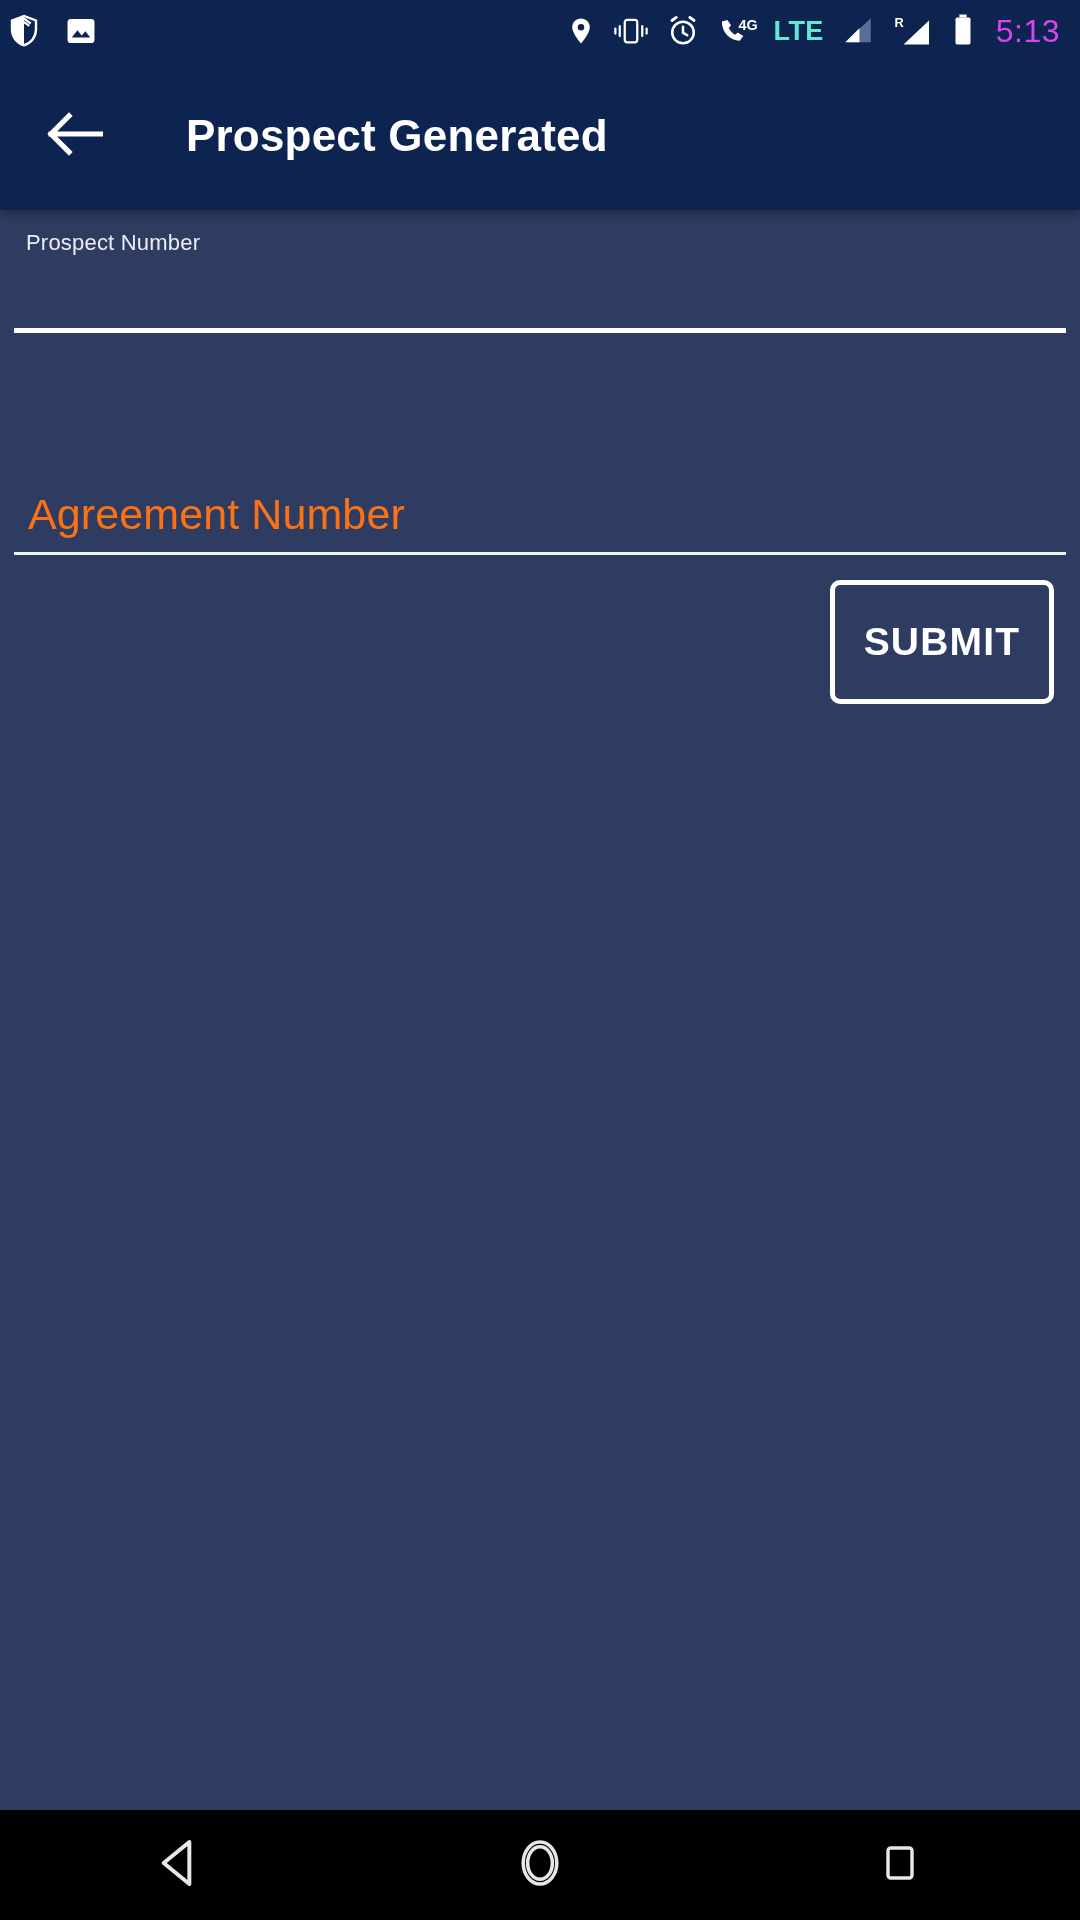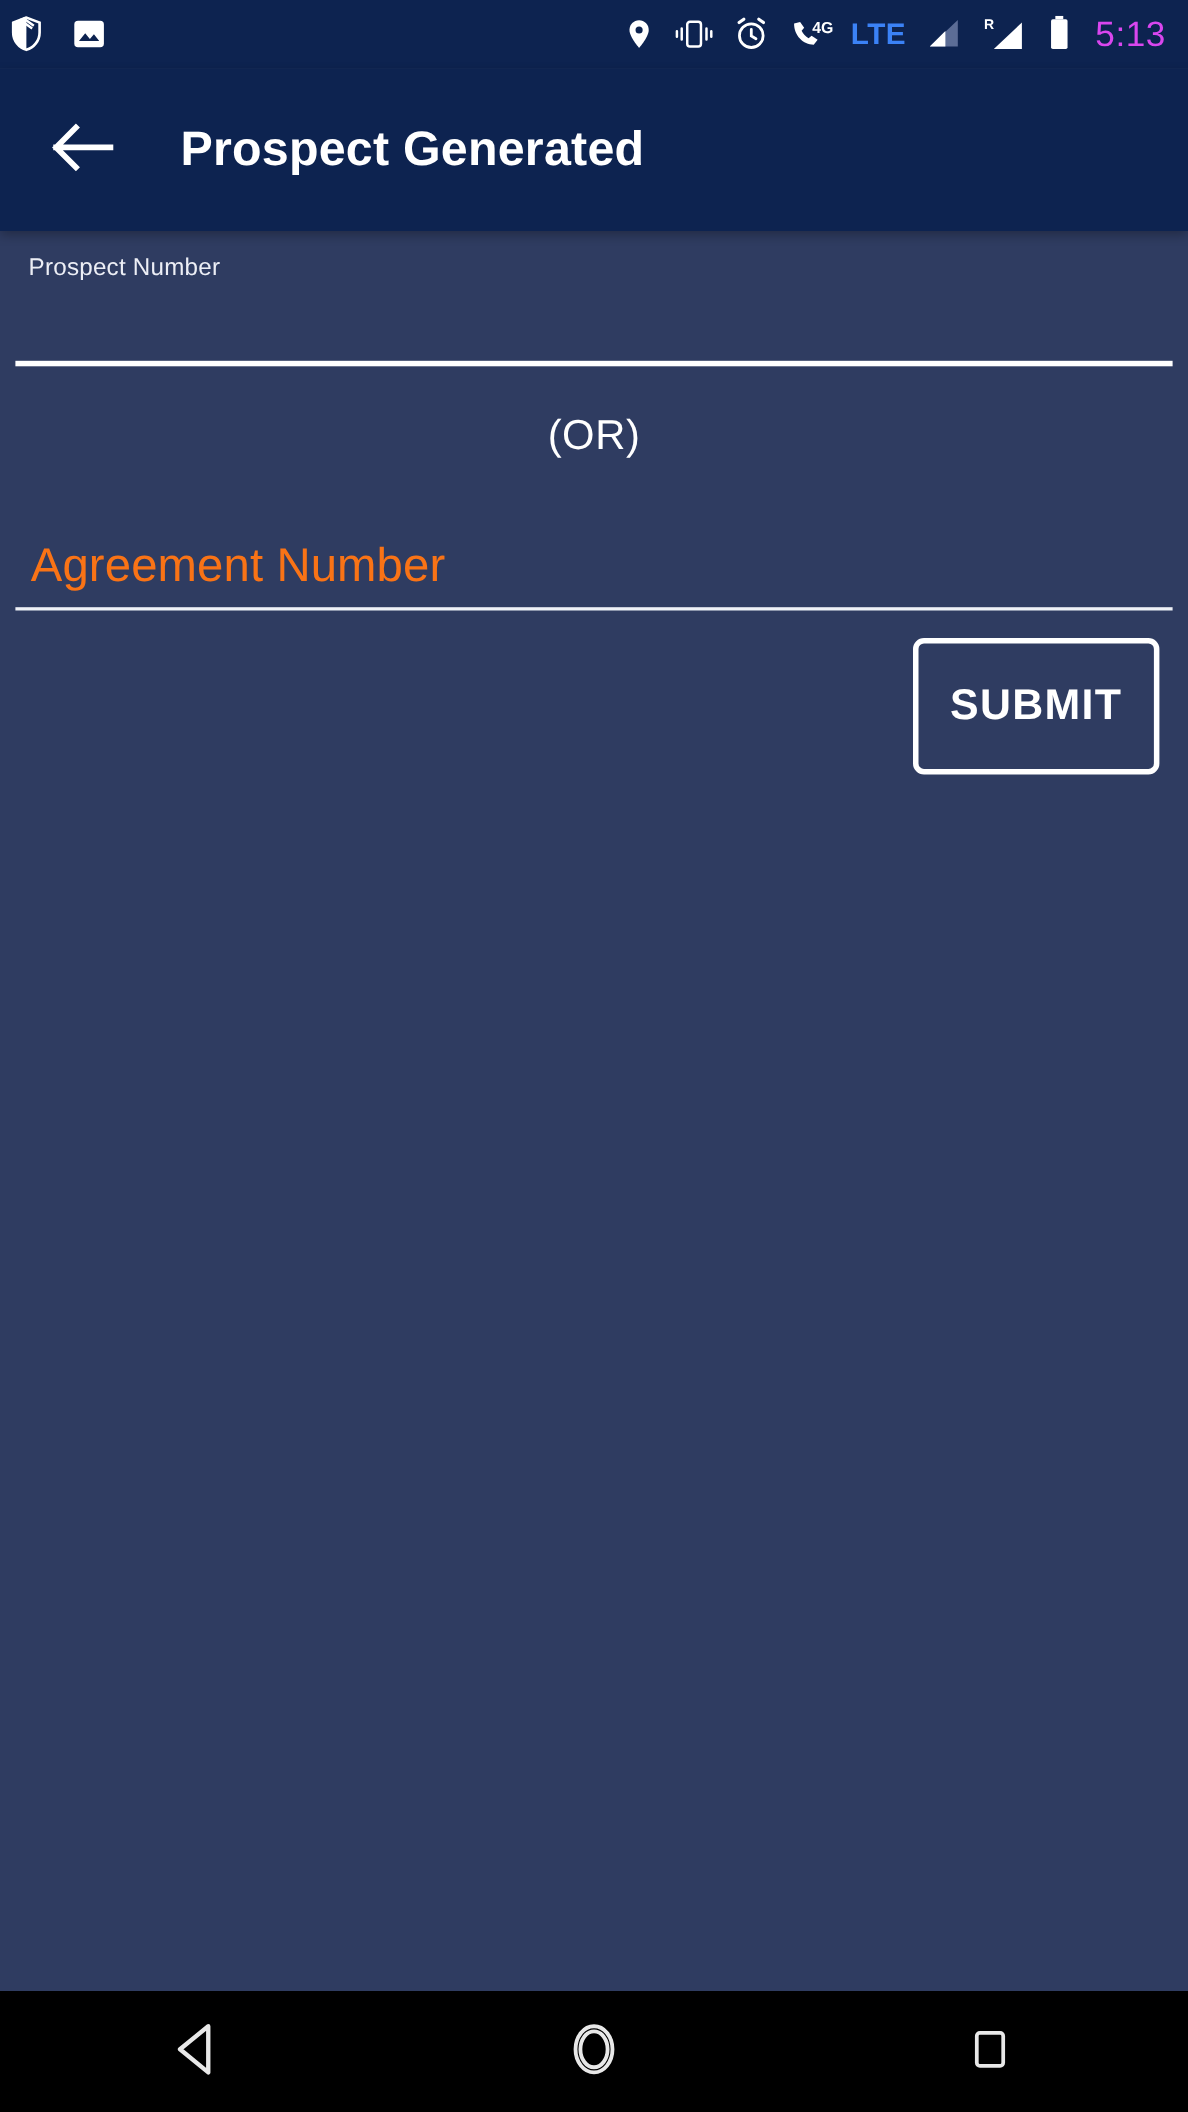--- a/index.html
+++ b/index.html
@@ -13,37 +13,37 @@
 
   
   .statusbar{
     position:absolute; top:0; left:0; width:1080px; height:62px;
     background:#0d2350; display:flex; align-items:center;
     padding:0 20px 0 6px;
   }
   .sb-left{ display:flex; align-items:center; gap:22px; }
   .sb-right{ margin-left:auto; display:flex; align-items:center; gap:15px; }
   .sb-icon{ display:flex; align-items:center; justify-content:center; }
-  .sb-text{ color:#3b82f6; font-size:27px; font-weight:bold; letter-spacing:.4px; }
+  .sb-text{ color:#5eead4; font-size:27px; font-weight:bold; letter-spacing:.4px; }
   .sb-clock{ color:#d946ef; font-size:32px; font-weight:400; letter-spacing:.5px; margin-left:6px; }
 
   
   .appbar{
     position:absolute; top:62px; left:0; width:1080px; height:148px;
     background:#0d2350; display:flex; align-items:center;
     box-shadow:0 4px 10px rgba(0,0,0,.30);
     z-index:5;
   }
   .back-btn{
     width:74px; height:74px; margin-left:38px;
     display:flex; align-items:center; justify-content:center; cursor:pointer;
   }
   .appbar-title{
     color:#ffffff; font-size:44px; font-weight:bold; letter-spacing:.2px;
-    margin-left:52px;
+    margin-left:74px;
   }
 
   
   .content{
     position:absolute; top:210px; left:0; width:1080px; bottom:110px;
     background:#2f3c61;
   }
   .field{ position:absolute; left:0; width:1080px; }
 
   .field-prospect{ top:20px; }
@@ -186,21 +186,20 @@
   </div>
 
   <div class="content">
 
     <div class="field field-prospect">
       <div class="float-label">Prospect Number</div>
       <div class="input-area"></div>
       <div class="underline"></div>
     </div>
 
-    <div class="or-text">(OR)</div>
 
     <div class="field field-agreement">
       <div class="placeholder">Agreement Number</div>
       <div class="underline"></div>
     </div>
 
     <div class="submit-wrap">
       <button class="submit-btn">SUBMIT</button>
     </div>
   </div>

